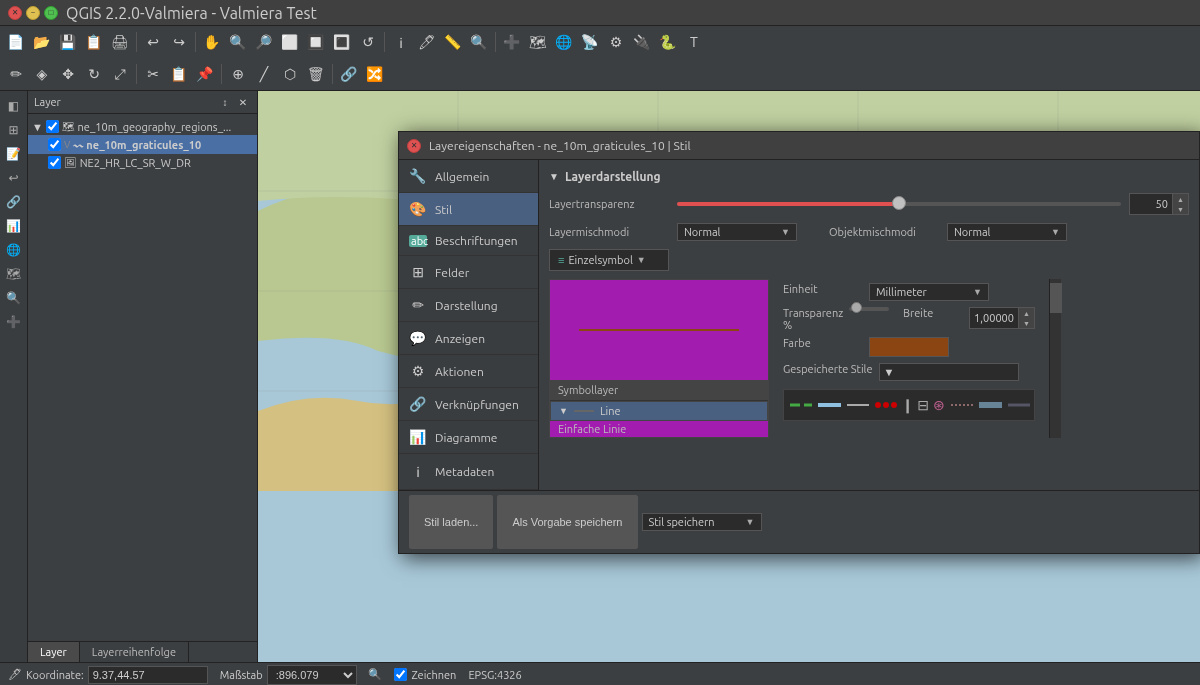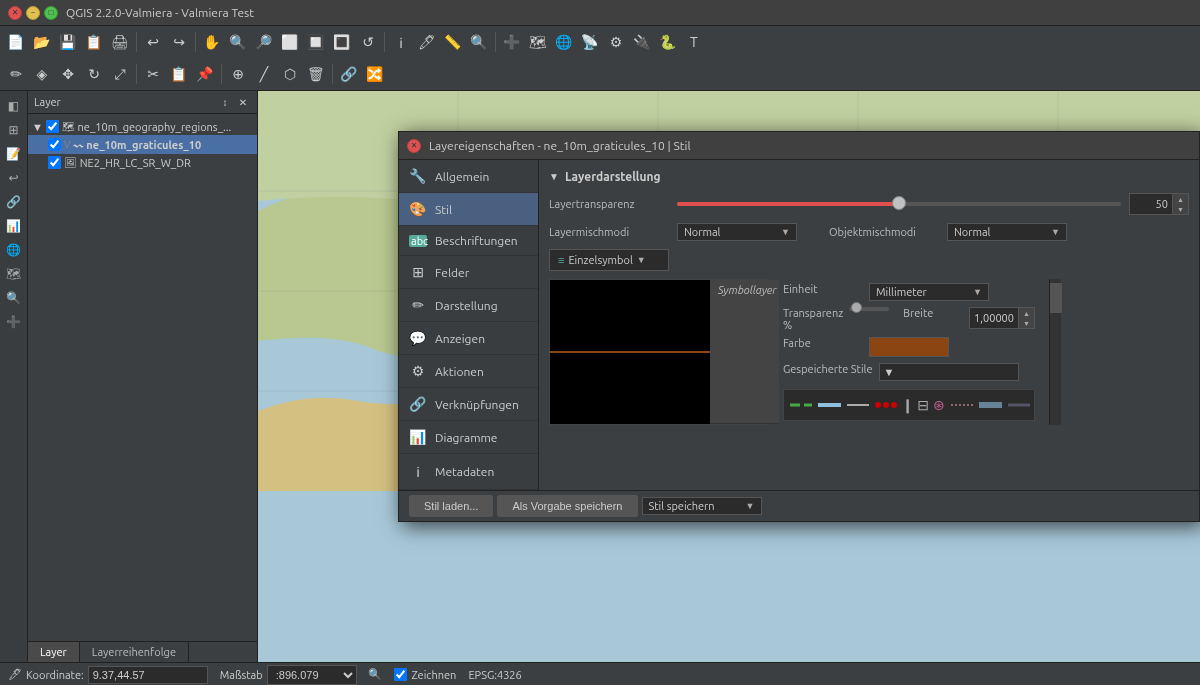--- a/index.html
+++ b/index.html
@@ -16,21 +16,21 @@
       border-bottom: 1px solid #222;
     }
     .title-bar-buttons { display: flex; gap: 4px; align-items: center; }
     .tb-btn {
       width: 14px; height: 14px; border-radius: 50%; border: 1px solid #555;
       display: flex; align-items: center; justify-content: center; font-size: 8px; color: #333; cursor: pointer;
     }
     .tb-btn.close { background: #e05252; border-color: #c04040; }
     .tb-btn.min { background: #e0c050; border-color: #c0a030; }
     .tb-btn.max { background: #50c050; border-color: #30a030; }
-    .title-bar-title { color: #ccc; font-size: 12px; }
+    .title-bar-title { color: #ccc; font-size: 16px; }
 
     
     .toolbar-area {
       background: #3c3f41;
       border-bottom: 1px solid #222;
     }
     .toolbar-row {
       display: flex;
       align-items: center;
       padding: 2px 4px;
@@ -287,25 +287,24 @@
     
     .lower-area {
       display: flex;
       gap: 10px;
       margin-top: 8px;
     }
 
     
     .symbol-preview {
       width: 220px;
-      background: #000000;
+      background: #a21caf;
       border: 1px solid #444;
       display: flex;
-      flex-direction: row;
-      font-style: italic;
+      flex-direction: column;
     }
     .preview-canvas {
       flex: 1;
       min-height: 100px;
       display: flex;
       align-items: center;
       justify-content: center;
     }
     .preview-line {
       width: 160px;
@@ -372,21 +371,21 @@
     
     .dialog-buttons {
       display: flex;
       align-items: center;
       padding: 6px 10px;
       border-top: 1px solid #222;
       background: #3c3f41;
       gap: 6px;
     }
     .btn {
-      padding: 4px 14px;
+      padding: 20px 14px;
       font-size: 11px;
       border: 1px solid #555;
       background: #555;
       color: #ccc;
       cursor: pointer;
       border-radius: 2px;
     }
     .btn.primary { background: #e07030; border-color: #c05010; color: #fff; }
     .btn-spacer { flex: 1; }
 

